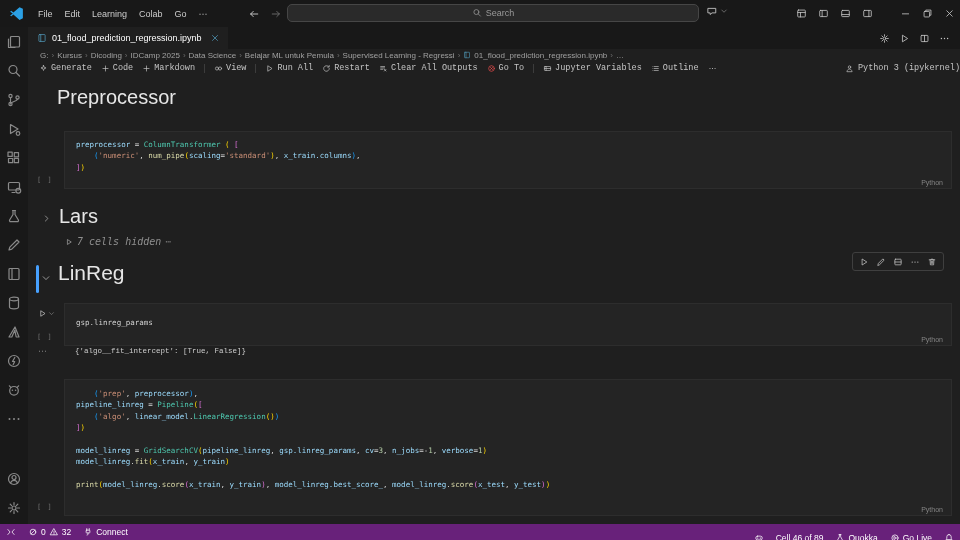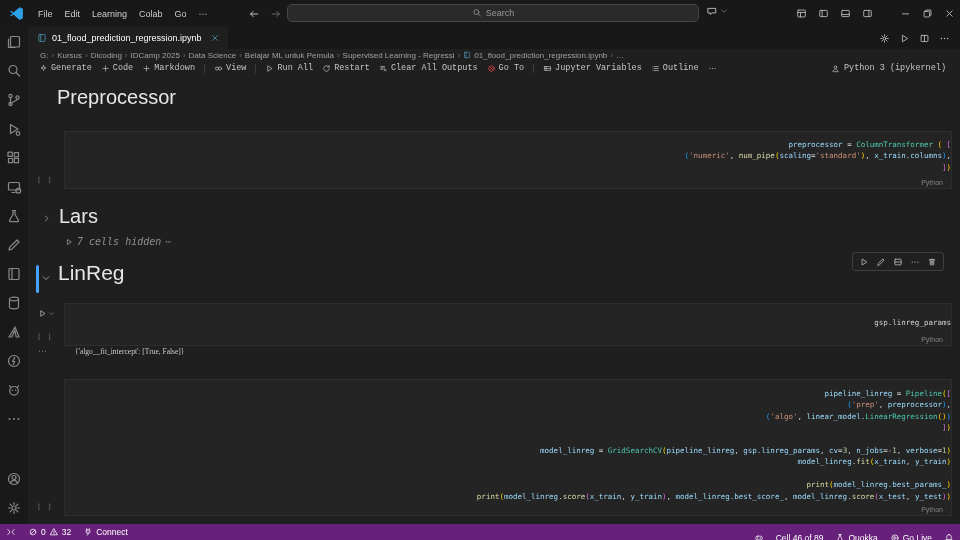--- a/index.html
+++ b/index.html
@@ -44,25 +44,25 @@
   .breadcrumb{position:absolute;left:28px;top:49px;right:0;height:12px;background:#1f1f1f;display:flex;align-items:center;padding-left:12px;font-size:8px;color:#a0a0a0;white-space:nowrap;}
   .bc-sep{color:#6b6b6b;margin:0 3px;font-size:8px;}
   .bc-file{display:inline-flex;align-items:center;gap:3px;}
   .bc-file .ic{width:8px;height:8px;color:#519aba;}
 
   
   .nbtoolbar{position:absolute;left:28px;top:61px;right:0;height:14px;background:#1f1f1f;display:flex;align-items:center;padding-left:11px;font-size:8.5px;color:#c5c5c5;font-family:Liberation Mono, monospace;}
   .nbt-item{display:inline-flex;align-items:center;gap:3px;margin-right:9px;white-space:nowrap;}
   .nbt-item .ic{width:9px;height:9px;}
   .nbt-sep{width:1px;height:9px;background:#3c3c3c;margin-right:9px;}
-  .kernel{margin-left:auto;display:flex;align-items:center;gap:4px;padding-right:14px;font-size:8.5px;color:#c5c5c5;}
+  .kernel{margin-left:auto;display:flex;align-items:center;gap:4px;font-size:8.5px;color:#c5c5c5;}
   .kernel .ic{width:9px;height:9px;}
 
   
-  .content{position:absolute;left:28px;top:75px;right:0;bottom:16px;background:#1f1f1f;text-align:right;}
+  .content{position:absolute;left:28px;top:75px;right:0;bottom:16px;background:#1f1f1f;}
   .md-h{position:absolute;margin:0;font-weight:400;color:#e6e6e6;font-family:"Liberation Sans",sans-serif;}
   .h-pre{left:29px;top:11px;font-size:20px;}
   .h-lars{left:31px;top:130px;font-size:20px;}
   .h-linreg{left:30px;top:186px;font-size:21px;}
   .chev{position:absolute;color:#bdbdbd;}
   .chev.lars{left:14px;top:139px;width:9px;height:9px;}
   .chev.linreg{left:13px;top:198px;width:10px;height:10px;}
   .sel-bar{position:absolute;left:8px;top:190px;width:2.5px;height:28px;background:#47a1ff;border-radius:2px;}
 
   .cell{position:absolute;left:36px;width:888px;background:#242424;border:1px solid #2d2d2d;border-radius:0;box-sizing:border-box;}
@@ -85,21 +85,21 @@
   .runbtn .ic.small{width:7px;height:7px;color:#9a9a9a;}
 
   .hidden-note{position:absolute;left:37px;top:161px;display:flex;align-items:center;gap:4px;color:#8f8f8f;font-family:"DejaVu Sans Mono",monospace;font-size:10px;font-style:italic;}
   .hidden-note .ic{width:8px;height:8px;color:#bdbdbd;}
   .hidden-note .trail{font-style:normal;color:#6f6f6f;}
 
   .cell-toolbar{position:absolute;left:824px;top:177px;height:17px;background:#202020;border:1px solid #3f3f3f;border-radius:3px;display:flex;align-items:center;gap:7px;padding:0 6px;color:#c5c5c5;}
   .cell-toolbar .ic{width:10px;height:10px;}
 
   .out-more{position:absolute;left:10px;top:271px;font-size:9px;color:#8a8a8a;letter-spacing:1px;}
-  .out-text{position:absolute;left:47px;top:272px;font-family:Liberation Serif, serif;font-size:7.5px;color:#cccccc;}
+  .out-text{position:absolute;left:47px;top:272px;font-family:Liberation Mono, monospace;font-size:7.5px;color:#cccccc;}
 
   
   .tok-v{color:#9CDCFE}.tok-f{color:#DCDCAA}.tok-t{color:#4EC9B0}.tok-s{color:#CE9178}
   .tok-n{color:#B5CEA8}.tok-p{color:#D4D4D4}.tok-b1{color:#FFD700}.tok-b2{color:#DA70D6}.tok-b3{color:#179FFF}
 
   
   .statusbar{position:absolute;left:0;right:0;bottom:0;height:16px;background:#68217A;display:flex;align-items:center;color:#ffffff;font-size:8.5px;z-index:40;}
   .sb-item{display:flex;align-items:center;gap:3px;padding:0 6px;height:16px;white-space:nowrap;}
   .sb-item .ic{width:10px;height:10px;color:#ffffff;}
   .sb-right{margin-left:auto;display:flex;align-items:center;margin-top:12px;}
@@ -623,29 +623,28 @@
       </div>
     <span class="lang">Python</span>
   </div>
   <span class="exec e2">[ ]</span>
 
   <span class="out-more">⋯</span>
   <span class="out-text">{'algo__fit_intercept': [True, False]}</span>
 
   <div class="cell c3">
     <div class="code" id="code3">
+        <div class="cl"><span class="tok-p">    </span><span class="tok-b3">(</span><span class="tok-s">'prep'</span><span class="tok-p">, </span><span class="tok-v">preprocessor</span><span class="tok-b3">)</span><span class="tok-p">,</span></div>
         <div class="cl"><span class="tok-v">pipeline_linreg</span><span class="tok-p"> = </span><span class="tok-t">Pipeline</span><span class="tok-b1">(</span><span class="tok-b2">[</span></div>
-        <div class="cl"><span class="tok-p">    </span><span class="tok-b3">(</span><span class="tok-s">'prep'</span><span class="tok-p">, </span><span class="tok-v">preprocessor</span><span class="tok-b3">)</span><span class="tok-p">,</span></div>
         <div class="cl"><span class="tok-p">    </span><span class="tok-b3">(</span><span class="tok-s">'algo'</span><span class="tok-p">, </span><span class="tok-v">linear_model</span><span class="tok-p">.</span><span class="tok-t">LinearRegression</span><span class="tok-b1">(</span><span class="tok-b1">)</span><span class="tok-b3">)</span></div>
         <div class="cl"><span class="tok-b2">]</span><span class="tok-b1">)</span></div>
         <div class="cl">&nbsp;</div>
         <div class="cl"><span class="tok-v">model_linreg</span><span class="tok-p"> = </span><span class="tok-t">GridSearchCV</span><span class="tok-b1">(</span><span class="tok-v">pipeline_linreg</span><span class="tok-p">, </span><span class="tok-v">gsp.linreg_params</span><span class="tok-p">, </span><span class="tok-v">cv</span><span class="tok-p">=</span><span class="tok-n">3</span><span class="tok-p">, </span><span class="tok-v">n_jobs</span><span class="tok-p">=</span><span class="tok-p">-</span><span class="tok-n">1</span><span class="tok-p">, </span><span class="tok-v">verbose</span><span class="tok-p">=</span><span class="tok-n">1</span><span class="tok-b1">)</span></div>
         <div class="cl"><span class="tok-v">model_linreg</span><span class="tok-p">.</span><span class="tok-f">fit</span><span class="tok-b1">(</span><span class="tok-v">x_train</span><span class="tok-p">, </span><span class="tok-v">y_train</span><span class="tok-b1">)</span></div>
         <div class="cl">&nbsp;</div>
-        <div class="cl"><span class="tok-f">print</span><span class="tok-b1">(</span><span class="tok-v">model_linreg.best_params_</span><span class="tok-b1">)</span></div>
         <div class="cl"><span class="tok-f">print</span><span class="tok-b1">(</span><span class="tok-v">model_linreg</span><span class="tok-p">.</span><span class="tok-f">score</span><span class="tok-b2">(</span><span class="tok-v">x_train</span><span class="tok-p">, </span><span class="tok-v">y_train</span><span class="tok-b2">)</span><span class="tok-p">, </span><span class="tok-v">model_linreg.best_score_</span><span class="tok-p">, </span><span class="tok-v">model_linreg</span><span class="tok-p">.</span><span class="tok-f">score</span><span class="tok-b2">(</span><span class="tok-v">x_test</span><span class="tok-p">, </span><span class="tok-v">y_test</span><span class="tok-b2">)</span><span class="tok-b1">)</span></div>
       </div>
     <span class="lang">Python</span>
   </div>
   <span class="exec e3">[ ]</span>
 
 </div>
 
 <div class="statusbar">
   <div class="sb-item">

